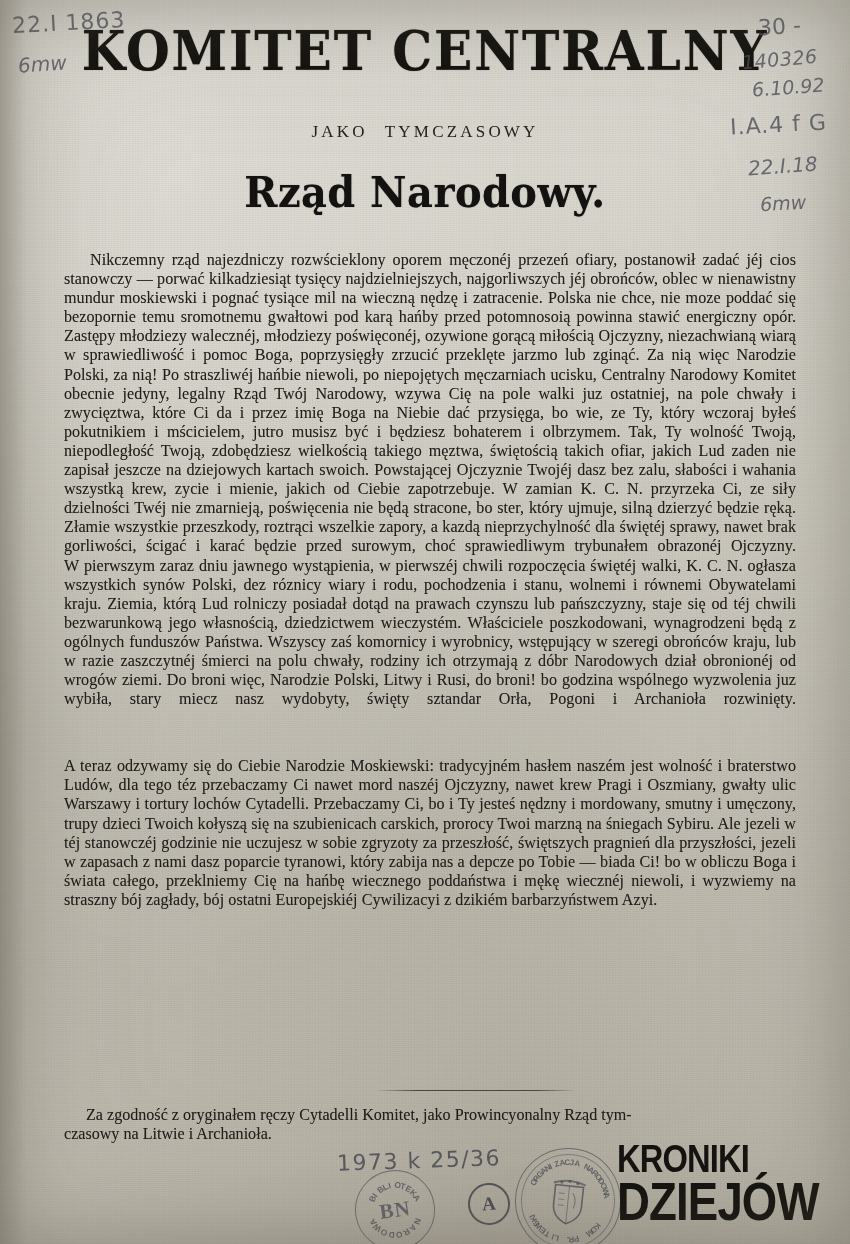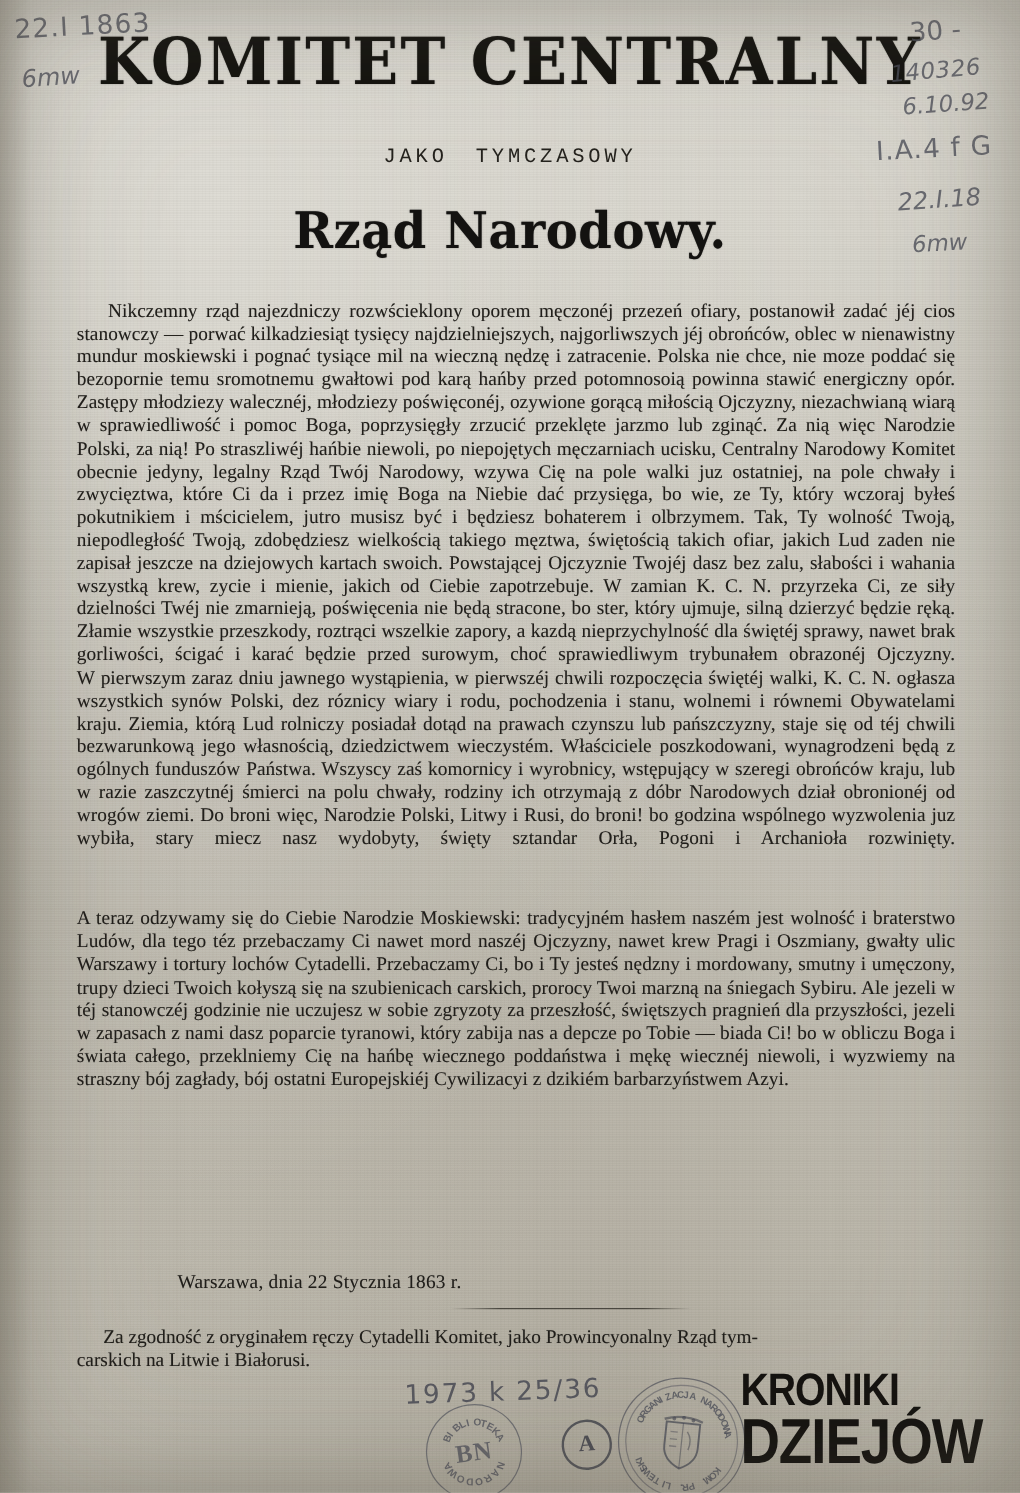--- a/index.html
+++ b/index.html
@@ -42,21 +42,21 @@
     font-size:54px;
     letter-spacing:2px;
     line-height:1;
     color:#14130f;
     transform:scaleX(.93);
     text-shadow:0 0 1px rgba(0,0,0,.55);
   }
   .subtitle{
     position:absolute;left:0;right:0;top:122px;
     text-align:center;
-    font-family:Liberation Mono, monospace;
+    font-family:Liberation Serif, serif;
     font-size:17px;
     letter-spacing:3.2px;
     word-spacing:10px;
     color:#25231e;
   }
   .headline{
     position:absolute;left:0;right:0;top:172px;
     text-align:center;
     font-family:"DejaVu Serif", serif;
     font-weight:700;
@@ -207,26 +207,25 @@
   <div class="title">KOMITET CENTRALNY</div>
   <div class="subtitle">JAKO  TYMCZASOWY</div>
   <div class="headline">Rząd Narodowy.</div>
 
   <div class="body-wrap">
     <p class="para first run">Nikczemny rząd najezdniczy rozwścieklony oporem męczonéj przezeń ofiary, postanowił zadać jéj cios stanowczy — porwać kilkadziesiąt tysięcy najdzielniejszych, najgorliwszych jéj obrońców, oblec w nienawistny mundur moskiewski i pognać tysiące mil na wieczną nędzę i zatracenie. Polska nie chce, nie moze poddać się bezopornie temu sromotnemu gwałtowi pod karą hańby przed potomnosoią powinna stawić energiczny opór. Zastępy młodziezy walecznéj, młodziezy poświęconéj, ozywione gorącą miłością Ojczyzny, niezachwianą wiarą w sprawiedliwość i pomoc Boga, poprzysięgły zrzucić przeklęte jarzmo lub zginąć. Za nią więc Narodzie Polski, za nią! Po straszliwéj hańbie niewoli, po niepojętych męczarniach ucisku, Centralny Narodowy Komitet obecnie jedyny, legalny Rząd Twój Narodowy, wzywa Cię na pole walki juz ostatniej, na pole chwały i zwycięztwa, które Ci da i przez imię Boga na Niebie dać przysięga, bo wie, ze Ty, który wczoraj byłeś pokutnikiem i mścicielem, jutro musisz być i będziesz bohaterem i olbrzymem. Tak, Ty wolność Twoją, niepodległość Twoją, zdobędziesz wielkością takiego męztwa, świętością takich ofiar, jakich Lud zaden nie zapisał jeszcze na dziejowych kartach swoich. Powstającej Ojczyznie Twojéj dasz bez zalu, słabości i wahania wszystką krew, zycie i mienie, jakich od Ciebie zapotrzebuje. W zamian K. C. N. przyrzeka Ci, ze siły dzielności Twéj nie zmarnieją, poświęcenia nie będą stracone, bo ster, który ujmuje, silną dzierzyć będzie ręką. Złamie wszystkie przeszkody, roztrąci wszelkie zapory, a kazdą nieprzychylność dla świętéj sprawy, nawet brak gorliwości, ścigać i karać będzie przed surowym, choć sprawiedliwym trybunałem obrazonéj Ojczyzny.</p>
     <p class="para run">W pierwszym zaraz dniu jawnego wystąpienia, w pierwszéj chwili rozpoczęcia świętéj walki, K. C. N. ogłasza wszystkich synów Polski, dez róznicy wiary i rodu, pochodzenia i stanu, wolnemi i równemi Obywatelami kraju. Ziemia, którą Lud rolniczy posiadał dotąd na prawach czynszu lub pańszczyzny, staje się od téj chwili bezwarunkową jego własnością, dziedzictwem wieczystém. Właściciele poszkodowani, wynagrodzeni będą z ogólnych funduszów Państwa. Wszyscy zaś komornicy i wyrobnicy, wstępujący w szeregi obrońców kraju, lub w razie zaszczytnéj śmierci na polu chwały, rodziny ich otrzymają z dóbr Narodowych dział obronionéj od wrogów ziemi. Do broni więc, Narodzie Polski, Litwy i Rusi, do broni! bo godzina wspólnego wyzwolenia juz wybiła, stary miecz nasz wydobyty, święty sztandar Orła, Pogoni i Archanioła rozwinięty.</p>
     <p class="para tail">A teraz odzywamy się do Ciebie Narodzie Moskiewski: tradycyjném hasłem naszém jest wolność i braterstwo Ludów, dla tego téz przebaczamy Ci nawet mord naszéj Ojczyzny, nawet krew Pragi i Oszmiany, gwałty ulic Warszawy i tortury lochów Cytadelli. Przebaczamy Ci, bo i Ty jesteś nędzny i mordowany, smutny i umęczony, trupy dzieci Twoich kołyszą się na szubienicach carskich, prorocy Twoi marzną na śniegach Sybiru. Ale jezeli w téj stanowczéj godzinie nie uczujesz w sobie zgryzoty za przeszłość, świętszych pragnień dla przyszłości, jezeli w zapasach z nami dasz poparcie tyranowi, który zabija nas a depcze po Tobie — biada Ci! bo w obliczu Boga i świata całego, przeklniemy Cię na hańbę wiecznego poddaństwa i mękę wiecznéj niewoli, i wyzwiemy na straszny bój zagłady, bój ostatni Europejskiéj Cywilizacyi z dzikiém barbarzyństwem Azyi.</p>
   </div>
 
-  <div class="dateline">Warszawa, dnia 22 Stycznia 1863 r.</div>
   <div class="rule"></div>
 
   <div class="certify">
     <span class="l1">Za zgodność z oryginałem ręczy Cytadelli Komitet, jako Prowincyonalny Rząd tym-</span>
-    <span class="l2">carskich na Litwie i Białorusi.</span>
+    <span class="l2">czasowy na Litwie i Archanioła.</span>
   </div>
 
   <div class="hand hw-tl-date">22.I 1863</div>
   <div class="hand hw-tl-sig">6mw</div>
   <div class="hand hw-tr-30">30 -</div>
   <div class="hand hw-tr-num">140326</div>
   <div class="hand hw-tr-date">6.10.92</div>
   <div class="hand hw-tr-sig">I.A.4 f  G</div>
   <div class="hand hw-tr-d2">22.I.18</div>
   <div class="hand hw-tr-ini">6mw</div>

